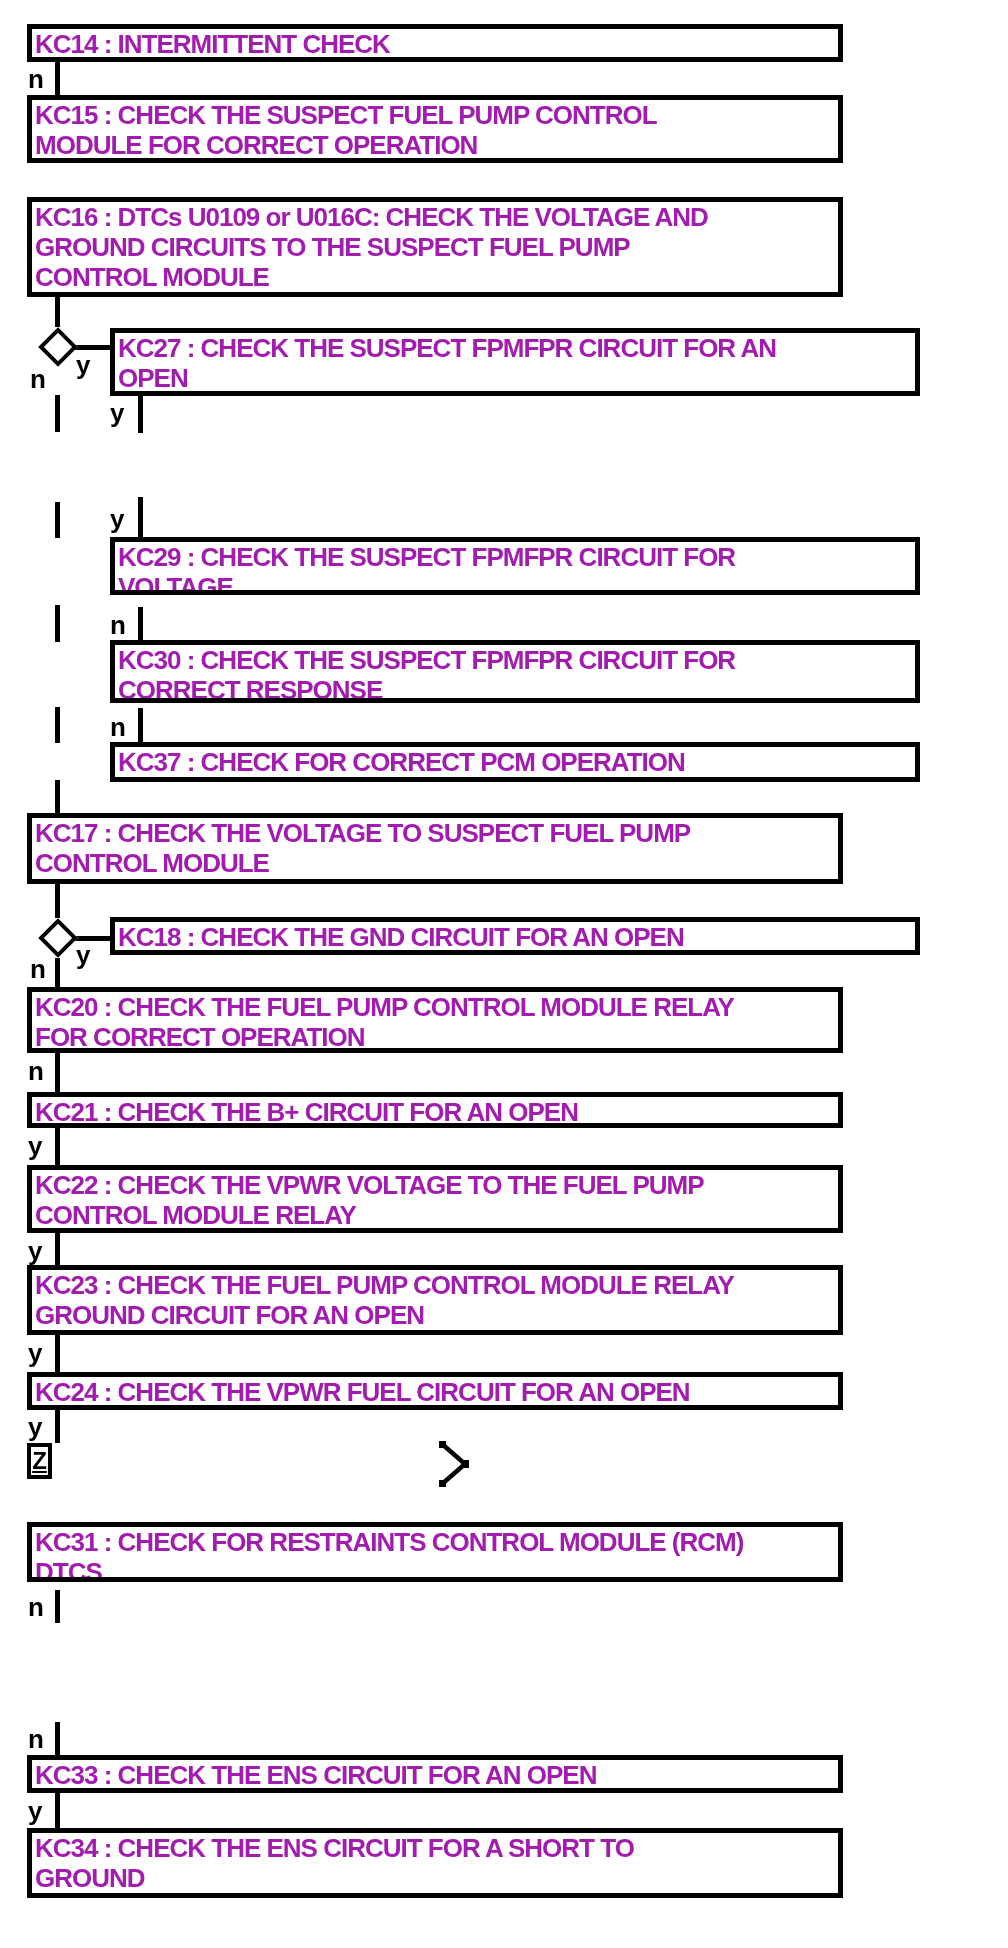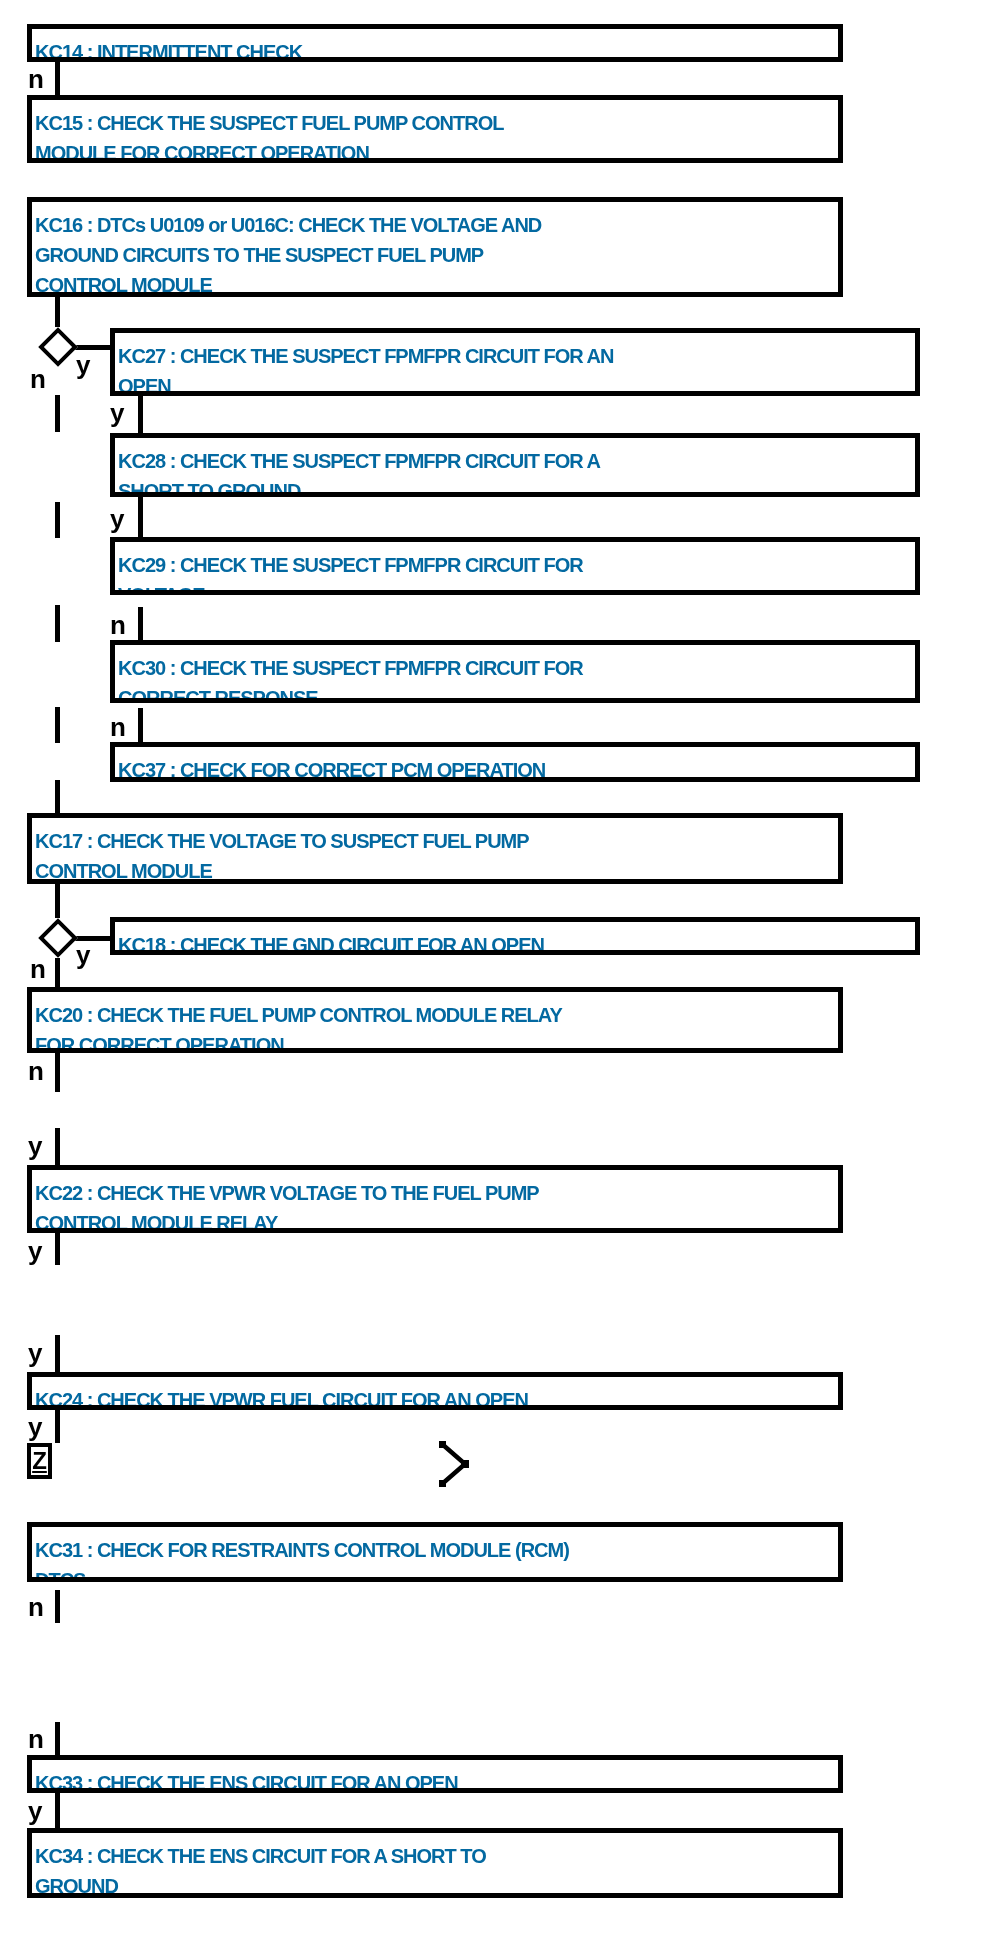--- a/index.html
+++ b/index.html
@@ -8,27 +8,27 @@
     width:1008px;height:1948px;
     background:#ffffff;
     font-family:"Liberation Sans", sans-serif;
     overflow:hidden;
   }
   .node{
     position:absolute;
     box-sizing:border-box;
     border:5px solid #000;
     background:#fff;
-    color:#0369a1;
+    color:#a21caf;
     font-weight:bold;
-    font-size:20px;
+    font-size:26px;
     line-height:30px;
     letter-spacing:-1px;
     white-space:pre-line;
-    padding:8px 3px;
+    padding:0 3px;
     overflow:hidden;
   }
   .node.main{left:27px;width:816px;}
   .node.indent{left:110px;width:810px;}
   .vline{position:absolute;width:5px;background:#000;}
   .hline{position:absolute;height:5px;background:#000;}
   .diamond{
     position:absolute;
     box-sizing:border-box;
     width:28px;height:28px;
@@ -95,34 +95,35 @@
   <div class="diamond" style="left:44px;top:924px"></div>
 
   <div class="node main" style="top:24px;height:38px">KC14 : INTERMITTENT CHECK</div>
   <div class="node main" style="top:95px;height:68px">KC15 : CHECK THE SUSPECT FUEL PUMP CONTROL
 MODULE FOR CORRECT OPERATION</div>
   <div class="node main" style="top:197px;height:100px">KC16 : DTCs U0109 or U016C: CHECK THE VOLTAGE AND
 GROUND CIRCUITS TO THE SUSPECT FUEL PUMP
 CONTROL MODULE</div>
   <div class="node indent" style="top:328px;height:68px">KC27 : CHECK THE SUSPECT FPMFPR CIRCUIT FOR AN
 OPEN</div>
-  <div class="node indent" style="top:433px;height:64px">KC28 : CHECK THE SUSPECT FPMFPR CIRCUIT FOR A
-SHORT TO GROUND</div>
   <div class="node indent" style="top:537px;height:58px">KC29 : CHECK THE SUSPECT FPMFPR CIRCUIT FOR
 VOLTAGE</div>
   <div class="node indent" style="top:640px;height:63px">KC30 : CHECK THE SUSPECT FPMFPR CIRCUIT FOR
 CORRECT RESPONSE</div>
   <div class="node indent" style="top:742px;height:40px">KC37 : CHECK FOR CORRECT PCM OPERATION</div>
   <div class="node main" style="top:813px;height:71px">KC17 : CHECK THE VOLTAGE TO SUSPECT FUEL PUMP
 CONTROL MODULE</div>
   <div class="node indent" style="top:917px;height:38px">KC18 : CHECK THE GND CIRCUIT FOR AN OPEN</div>
   <div class="node main" style="top:987px;height:66px">KC20 : CHECK THE FUEL PUMP CONTROL MODULE RELAY
 FOR CORRECT OPERATION</div>
+  <div class="node main" style="top:1092px;height:36px">KC21 : CHECK THE B+ CIRCUIT FOR AN OPEN</div>
   <div class="node main" style="top:1165px;height:68px">KC22 : CHECK THE VPWR VOLTAGE TO THE FUEL PUMP
 CONTROL MODULE RELAY</div>
+  <div class="node main" style="top:1265px;height:70px">KC23 : CHECK THE FUEL PUMP CONTROL MODULE RELAY
+GROUND CIRCUIT FOR AN OPEN</div>
   <div class="node main" style="top:1372px;height:38px">KC24 : CHECK THE VPWR FUEL CIRCUIT FOR AN OPEN</div>
   <div class="node main" style="top:1522px;height:60px">KC31 : CHECK FOR RESTRAINTS CONTROL MODULE (RCM)
 DTCS</div>
   <div class="node main" style="top:1755px;height:38px">KC33 : CHECK THE ENS CIRCUIT FOR AN OPEN</div>
   <div class="node main" style="top:1828px;height:70px">KC34 : CHECK THE ENS CIRCUIT FOR A SHORT TO
 GROUND</div>
 
   <div class="blabel" style="left:28px;top:66px">n</div>
   <div class="blabel" style="left:76px;top:352px">y</div>
   <div class="blabel" style="left:30px;top:366px">n</div>

